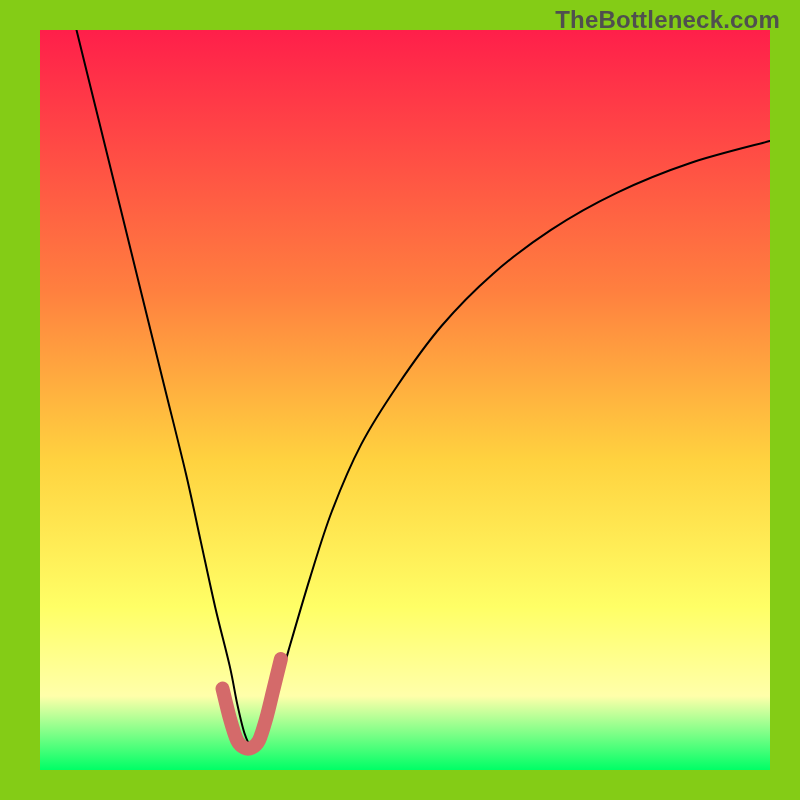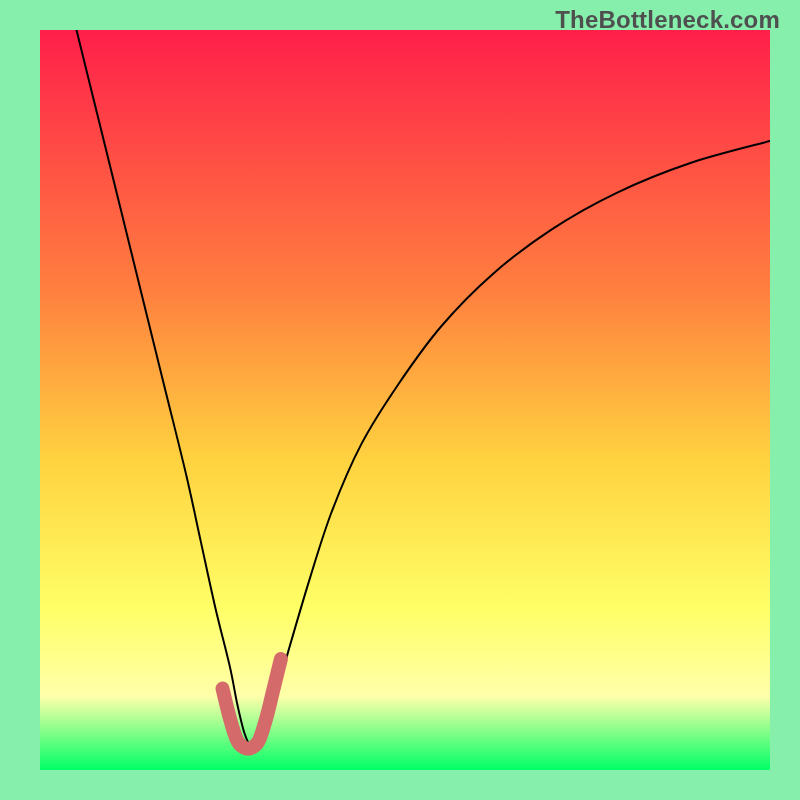--- a/index.html
+++ b/index.html
@@ -9,21 +9,21 @@
     height: 800px;
     background: #000000;
     overflow: hidden;
   }
   .frame {
     position: absolute;
     left: 0;
     top: 0;
     width: 800px;
     height: 800px;
-    background: #86efac;
+    background: #84cc16;
   }
   .plot-area {
     position: absolute;
     left: 40px;
     top: 30px;
     width: 730px;
     height: 740px;
   }
   .watermark {
     position: absolute;

